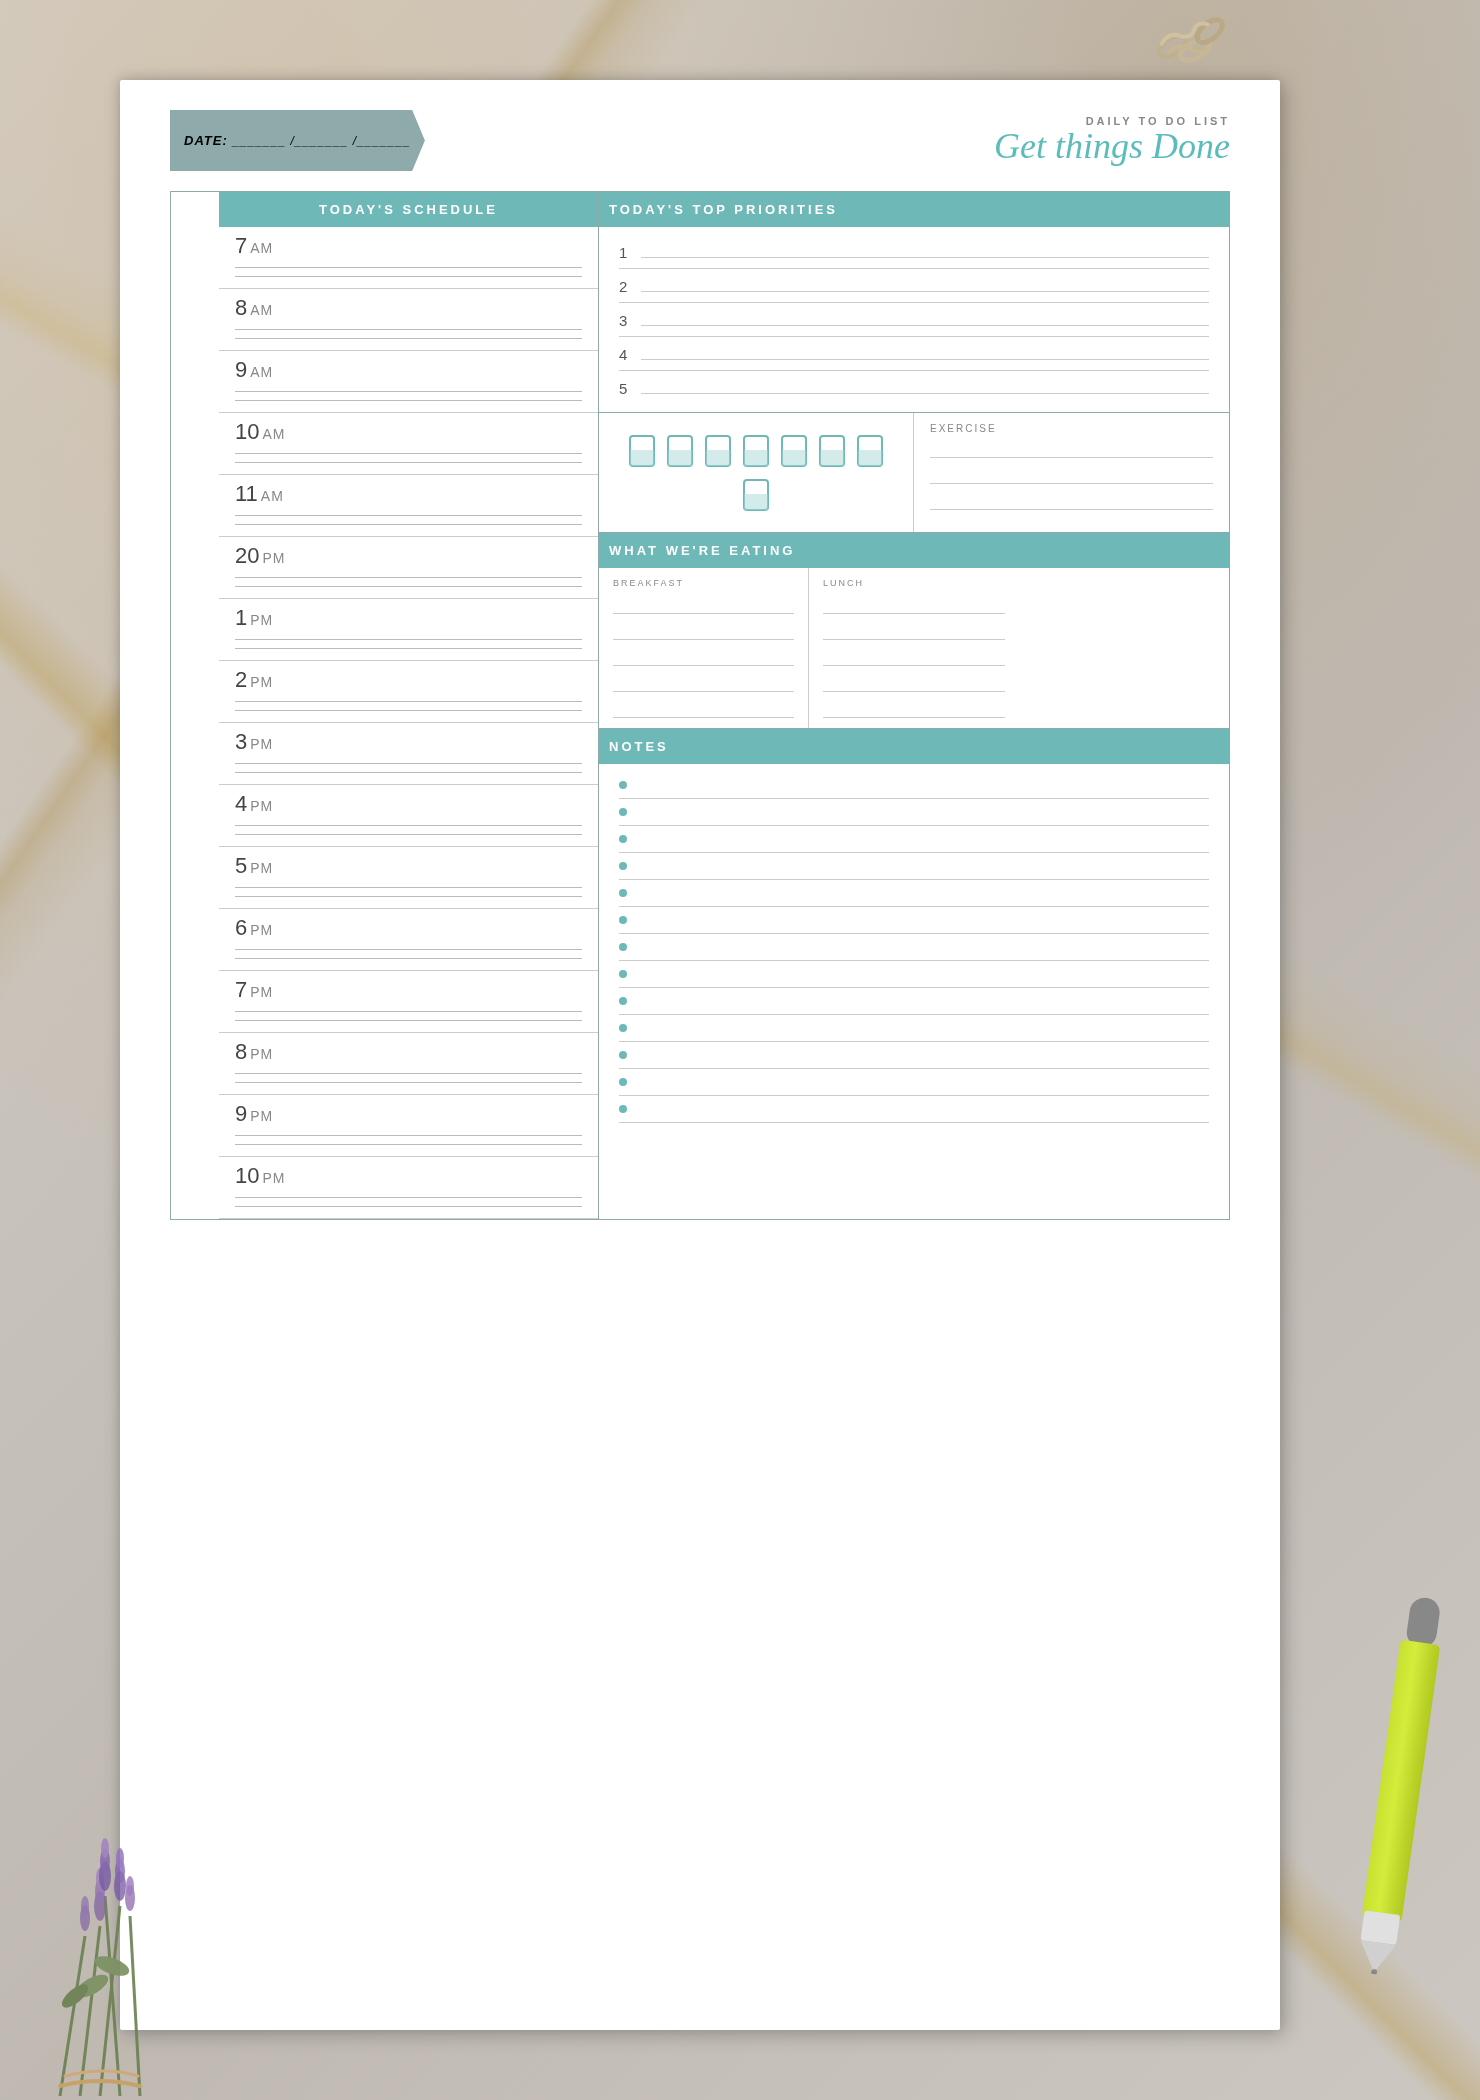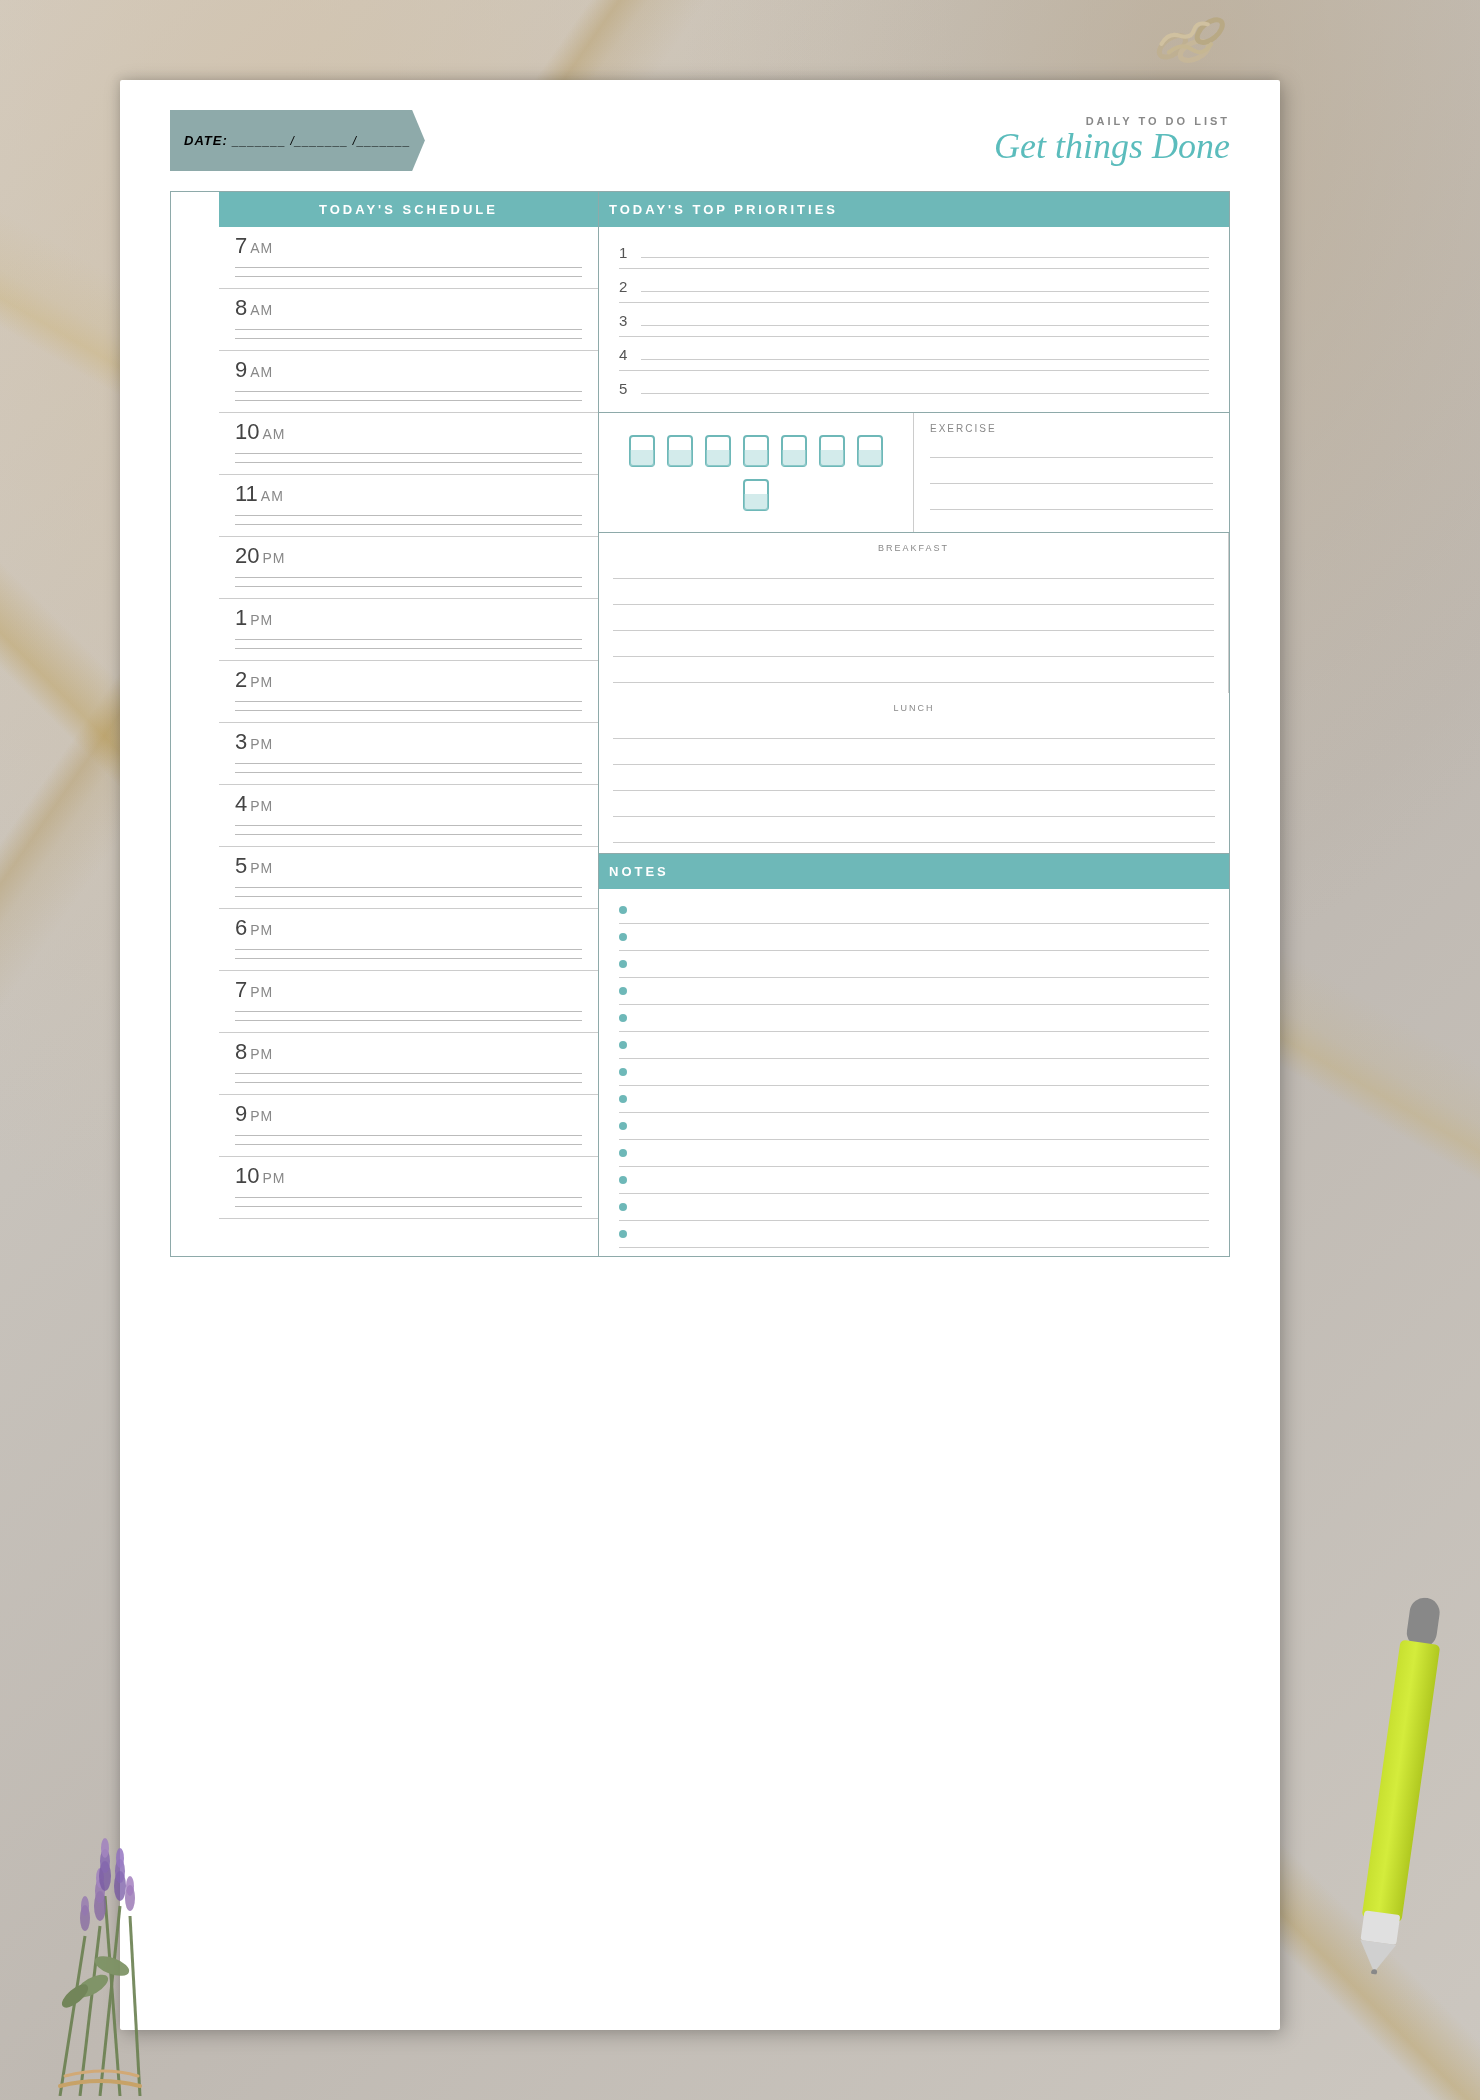--- a/index.html
+++ b/index.html
@@ -254,23 +254,22 @@
       height: 16px;
     }
 
     
     .eating-section {
       border-bottom: 1.5px solid #8eaaaa;
     }
 
     .meals-grid {
       display: grid;
-      grid-template-columns: 1fr;
+      grid-template-columns: 1fr 1fr 1fr;
       border-top: none;
-      text-align: center;
     }
 
     .meal-col {
       padding: 10px 14px;
       border-right: 1px solid #ccc;
       min-height: 140px;
     }
 
     .meal-col:last-child {
       border-right: none;
@@ -579,20 +578,21 @@
           <div class="exercise-label">EXERCISE</div>
           <div class="exercise-lines">
             <div class="exercise-line"></div>
             <div class="exercise-line"></div>
             <div class="exercise-line"></div>
           </div>
         </div>
       </div>
 
       <div class="eating-section">
+        <div class="section-header">WHAT WE'RE EATING</div>
         <div class="meals-grid">
           <div class="meal-col">
             <div class="meal-label">BREAKFAST</div>
             <div class="meal-lines">
               <div class="meal-line"></div>
               <div class="meal-line"></div>
               <div class="meal-line"></div>
               <div class="meal-line"></div>
               <div class="meal-line"></div>
             </div>

